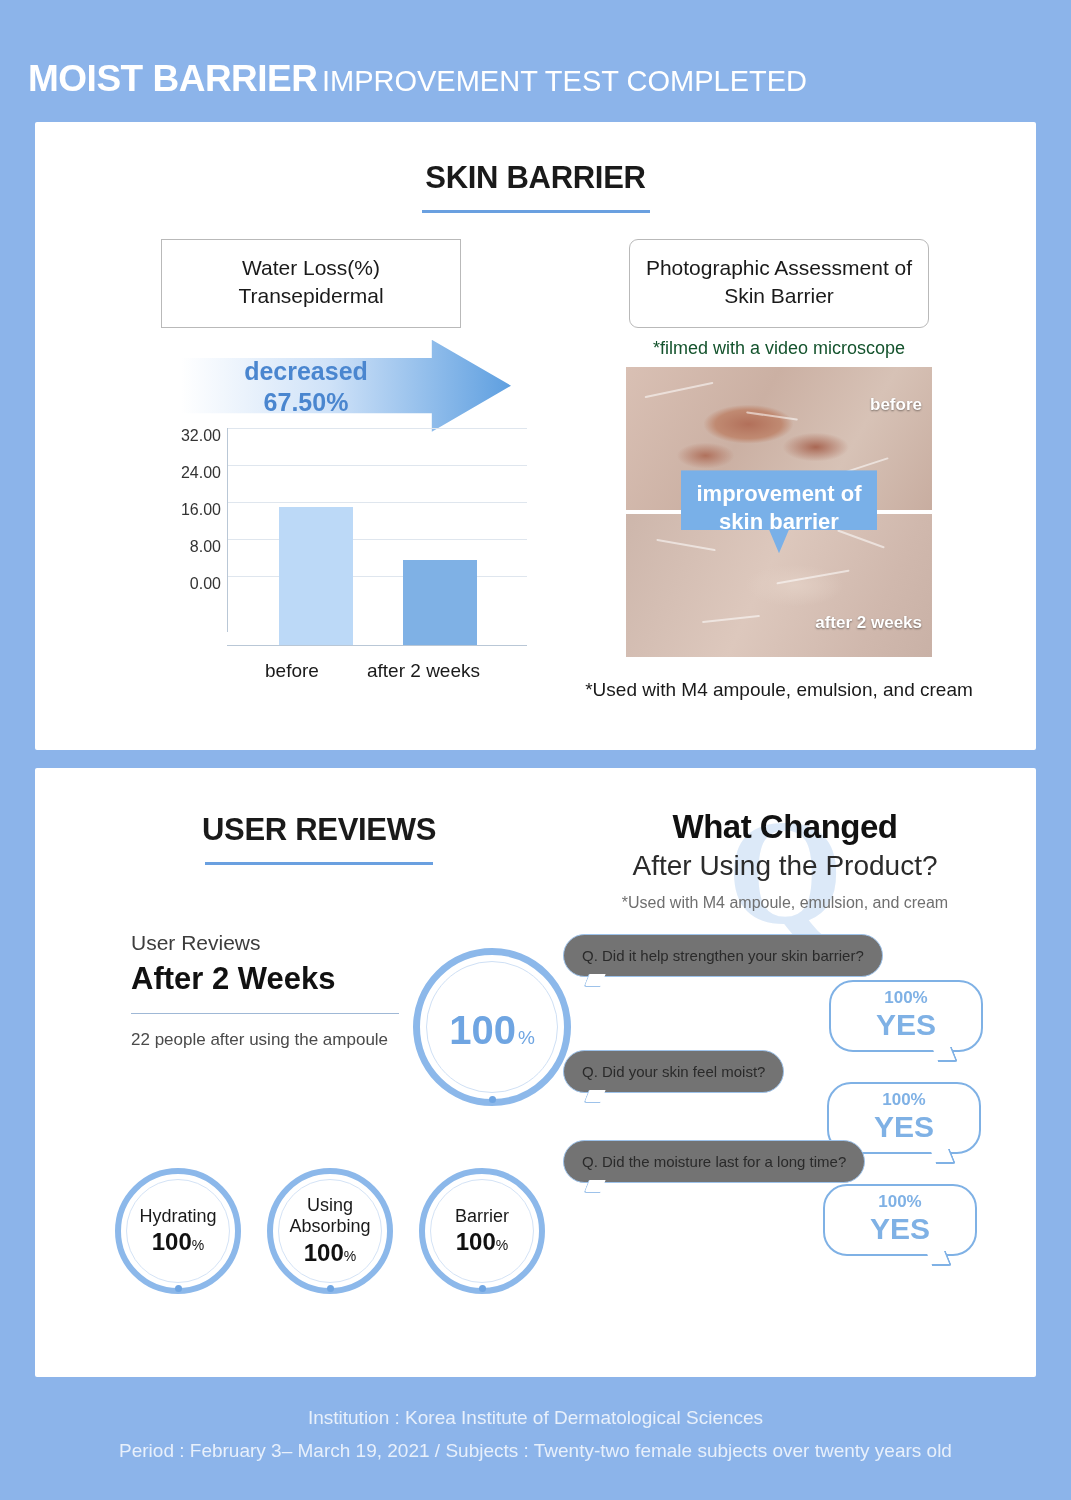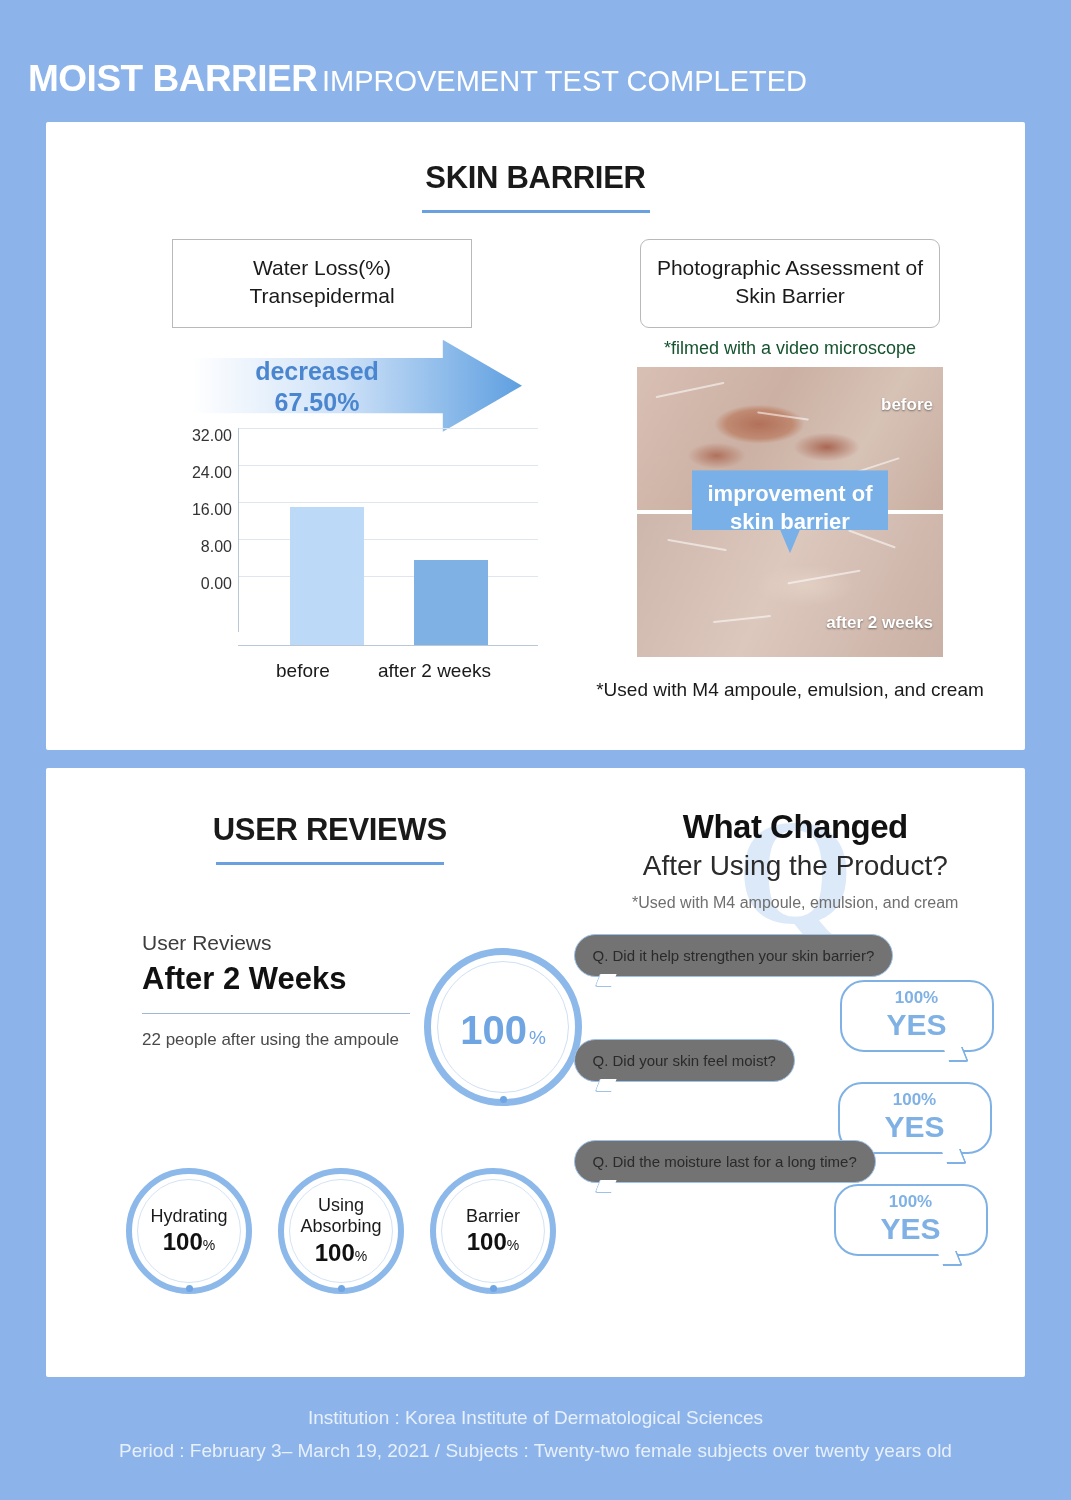--- a/index.html
+++ b/index.html
@@ -19,21 +19,21 @@
   .page-header .strong {
     font-size: 37px; font-weight: bold; letter-spacing: -0.5px;
   }
   .page-header .light {
     font-size: 29px; font-weight: normal; letter-spacing: 0px;
   }
 
   
   .card {
     background: #ffffff;
-    margin: 0 46px;
+    margin: 0 35px;
     border-radius: 2px;
   }
   #card-barrier { margin-top: 22px; height: 628px; position: relative; }
   #card-reviews { margin-top: 18px; height: 609px; position: relative; }
 
   .card-title {
     text-align: center;
     font-size: 31px;
     font-weight: bold;
     color: #1a1a1a;
@@ -413,21 +413,21 @@
           <div class="q-pos" style="left:8px;top:0">
             <div class="bubble-q">Q. Did it help strengthen your skin barrier?</div>
           </div>
           <div class="bubble-yes" style="left:274px;top:46px">
             <div class="pc">100%</div>
             <div class="yes">YES</div>
           </div>
         </div>
 
         <div class="qa-row">
-          <div class="q-pos" style="left:8px;top:9px">
+          <div class="q-pos" style="left:8px;top:20px">
             <div class="bubble-q">Q. Did your skin feel moist?</div>
           </div>
           <div class="bubble-yes" style="left:272px;top:52px">
             <div class="pc">100%</div>
             <div class="yes">YES</div>
           </div>
         </div>
 
         <div class="qa-row">
           <div class="q-pos" style="left:8px;top:14px">

